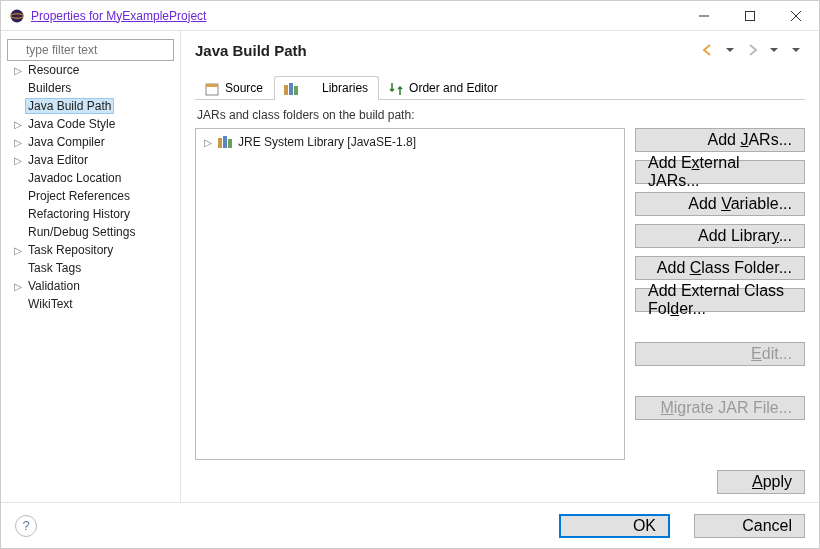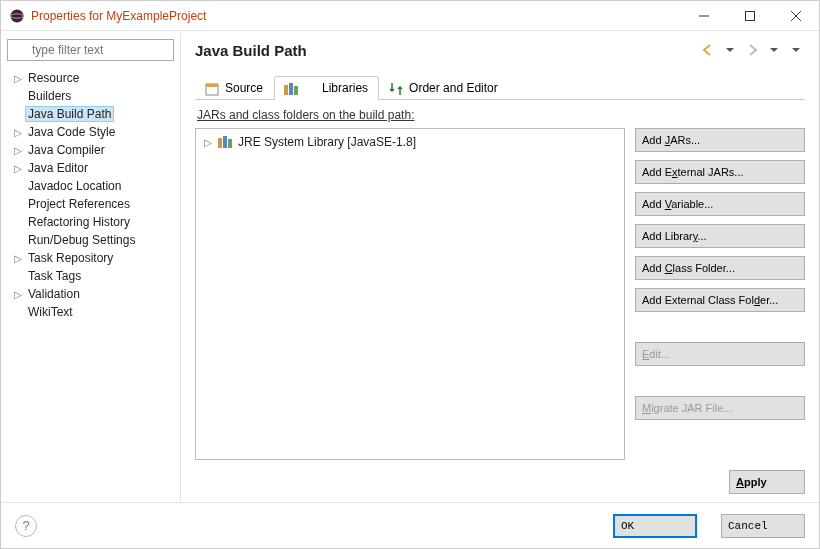--- a/index.html
+++ b/index.html
@@ -1,65 +1,65 @@
 <!DOCTYPE html>
 <html><head>
 <meta charset="utf-8">
 <style>
   * { box-sizing: border-box; font-family: "Segoe UI", Tahoma, sans-serif; }
   body { margin: 0; background: #fff; width: 820px; height: 549px; overflow: hidden; border: 1px solid #ccc; display: flex; flex-direction: column; }
 
-  .titlebar { height: 30px; display: flex; align-items: center; padding: 0 0 0 8px; font-size: 12px; color: #c2410c; border-bottom: 1px solid #e5e5e5; }
+  .titlebar { height: 30px; display: flex; align-items: center; padding: 0 0 0 8px; font-size: 12px; color: #6d28d9; border-bottom: 1px solid #e5e5e5; text-decoration: underline; }
   .titlebar .eicon { width:16px; height:16px; margin-right:6px; }
   .titlebar .spacer { flex: 1; }
   .winbtn { width: 46px; height: 30px; display: flex; align-items: center; justify-content: center; }
   .winbtn svg { width: 10px; height: 10px; }
 
   .body { flex: 1; display: flex; min-height: 0; }
   .sidebar { width: 180px; border-right: 1px solid #e5e5e5; padding: 8px 6px; display: flex; flex-direction: column; }
-  .filter { width: 100%; height: 22px; font-size: 12px; padding: 2px 24px; border: 1px solid #aaa; margin-bottom: 8px; color: #666; }
+  .filter { width: 100%; height: 22px; font-size: 12px; padding: 2px 18px; border: 1px solid #aaa; margin-bottom: 0; color: #666; }
   .tree { font-size: 12px; color: #222; }
   .titem { display:flex; align-items:center; height:18px; padding-left:4px; white-space:nowrap; }
   .titem .arrow { width:14px; display:inline-flex; justify-content:center; color:#777; font-size:10px; }
   .titem .label { padding:1px 3px; }
   .titem.noexp .arrow { visibility:hidden; }
   .titem.sel .label { background:#cde6f7; border:1px solid #99c9ef; padding:0 2px; }
 
   .main { flex:1; display:flex; flex-direction:column; padding:10px 14px 8px 14px; min-width:0; }
   .mainhdr { display:flex; align-items:center; }
   .mainhdr h1 { font-size:15px; font-weight:bold; margin:0; flex:1; color:#222; }
   .navicons { display:flex; gap:4px; align-items:center; }
   .navbtn { width:18px; height:18px; display:flex; align-items:center; justify-content:center; }
 
   .tabs { margin-top:16px; display:flex; border-bottom:1px solid #ccc; }
   .tab { display:flex; align-items:flex-start; gap:5px; font-size:12px; padding:4px 10px 3px 8px; border:1px solid transparent; border-bottom:none; position:relative; top:1px; cursor:default; }
   .tab.active { border-color:#ccc; background:#fff; border-top-left-radius:3px; border-top-right-radius:3px;gap:23px; }
   .tabicon { width:16px; height:16px; }
 
   .tabbody { flex:1; display:flex; flex-direction:column; min-height:0; }
-  .desc { font-size:12px; color:#333; margin:8px 0 6px 2px;text-decoration:underline; }
+  .desc { font-size:12px; color:#333; margin:8px 0 6px 2px; }
   .content-row { flex:1; display:flex; min-height:0; }
   .treebox { flex:1; border:1px solid #bbb; background:#fff; padding:6px; font-size:12px; overflow:auto; }
   .jrerow { display:flex; align-items:center; gap:4px; color:#222; }
   .jrerow .arrow { color:#777; font-size:10px; width:12px; text-align:center; }
   .libicon { width:16px; height:14px; }
 
   .btncol { width:170px; margin-left:10px; display:flex; flex-direction:column; gap:8px; }
-  .btn { height:24px; font-size:11px; border:1px solid #adadad; background:#e1e1e1; color:#000; display:flex; align-items:center; justify-content:flex-start; padding:0 6px; }
+  .btn { height:24px; font-size:16px; border:1px solid #adadad; background:#e1e1e1; color:#000; display:flex; align-items:center; justify-content:flex-end; padding:0 12px; }
   .btn.disabled { color:#9a9a9a; }
   .gap { height:14px; }
   .mnemonic { text-decoration: underline; }
 
   .applyrow { display:flex; justify-content:flex-end; margin-top:10px; }
-  .applyrow .btn { width:76px;font-weight:bold; }
+  .applyrow .btn { width:88px; }
 
   .footer { height:46px; border-top:1px solid #e5e5e5; display:flex; align-items:center; padding:0 14px; }
   .help { width:22px; height:22px; border:1px solid #bbb; border-radius:50%; display:flex; align-items:center; justify-content:center; color:#5b7fa6; font-size:13px; }
   .footer .spacer { flex:1; }
-  .footer .btn { width:84px;font-family:Liberation Mono, monospace; }
+  .footer .btn { width:111px; }
   .footer .btn.primary { border:2px solid #0078d7; background:#e1e1e1; height:24px; }
   .footer .btn + .btn { margin-left:24px; }
 </style>
 </head>
 <body>
 
 <div class="titlebar">
   <svg class="eicon" viewBox="0 0 16 16">
       <circle cx="8" cy="8" r="6.5" fill="#2c2255"></circle>
       <ellipse cx="8" cy="8" rx="6.5" ry="2.2" fill="none" stroke="#f7941e" stroke-width="1"></ellipse>

